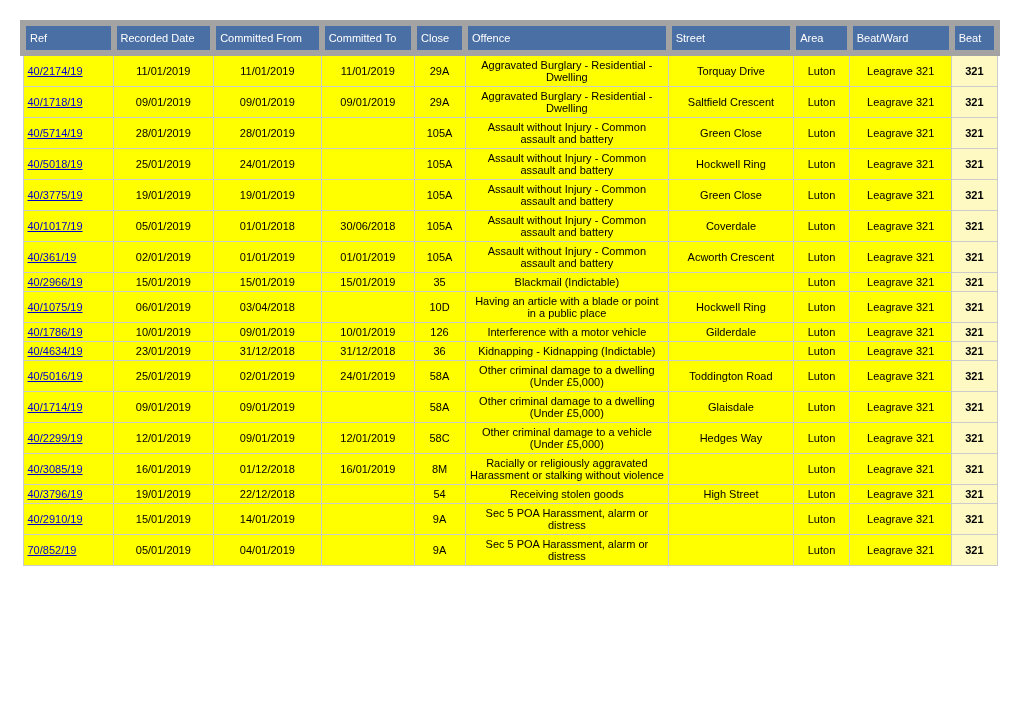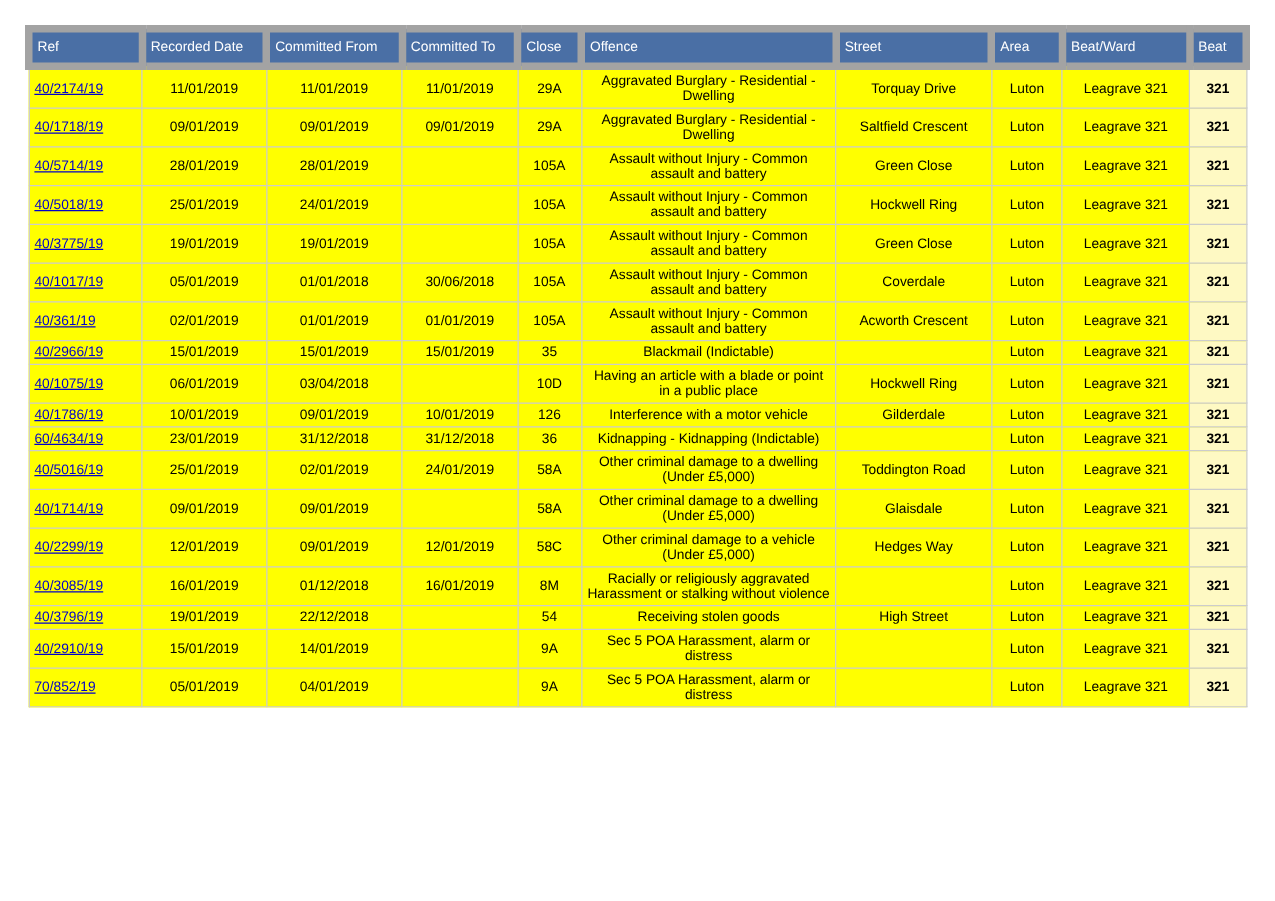--- a/index.html
+++ b/index.html
@@ -196,21 +196,21 @@
           <td class="col-from">09/01/2019</td>
           <td class="col-to">10/01/2019</td>
           <td class="col-code">126</td>
           <td class="col-offence">Interference with a motor vehicle</td>
           <td class="col-street">Gilderdale</td>
           <td class="col-area">Luton</td>
           <td class="col-beat-ward">Leagrave 321</td>
           <td class="col-beat beat-cell">321</td>
         </tr>
         <tr>
-          <td class="col-ref ref-cell"><a href="#">60/4634/19</a></td>
+          <td class="col-ref ref-cell"><a href="#">40/4634/19</a></td>
           <td class="col-recorded">23/01/2019</td>
           <td class="col-from">31/12/2018</td>
           <td class="col-to">31/12/2018</td>
           <td class="col-code">36</td>
           <td class="col-offence">Kidnapping - Kidnapping (Indictable)</td>
           <td class="col-street"></td>
           <td class="col-area">Luton</td>
           <td class="col-beat-ward">Leagrave 321</td>
           <td class="col-beat beat-cell">321</td>
         </tr>

